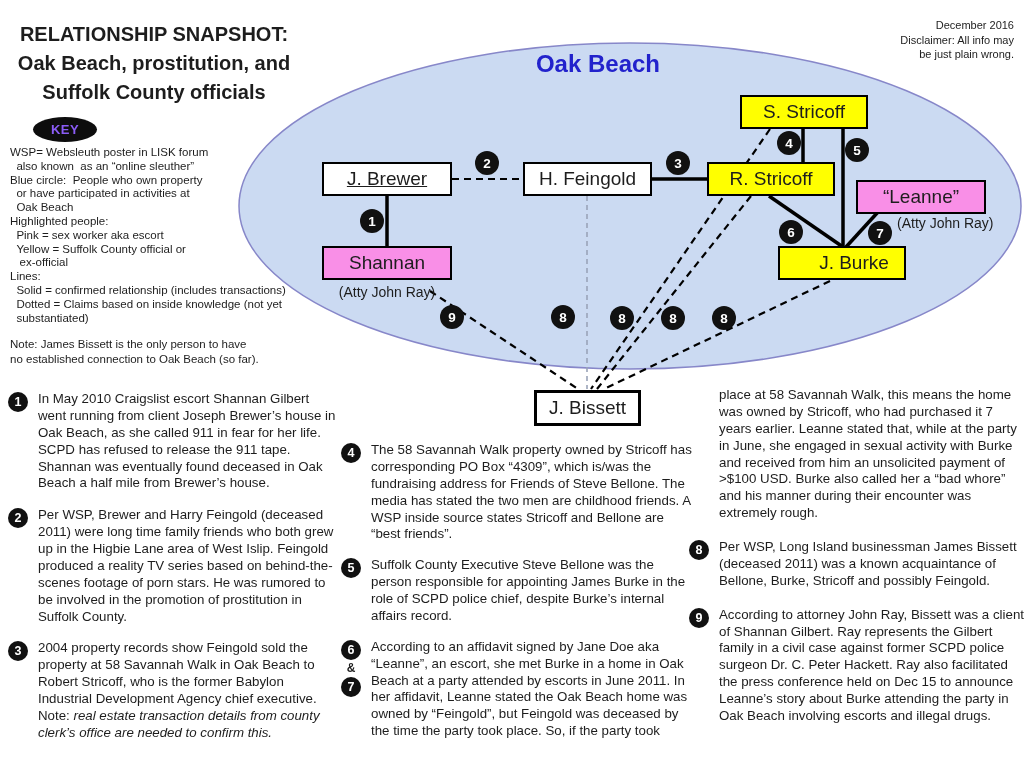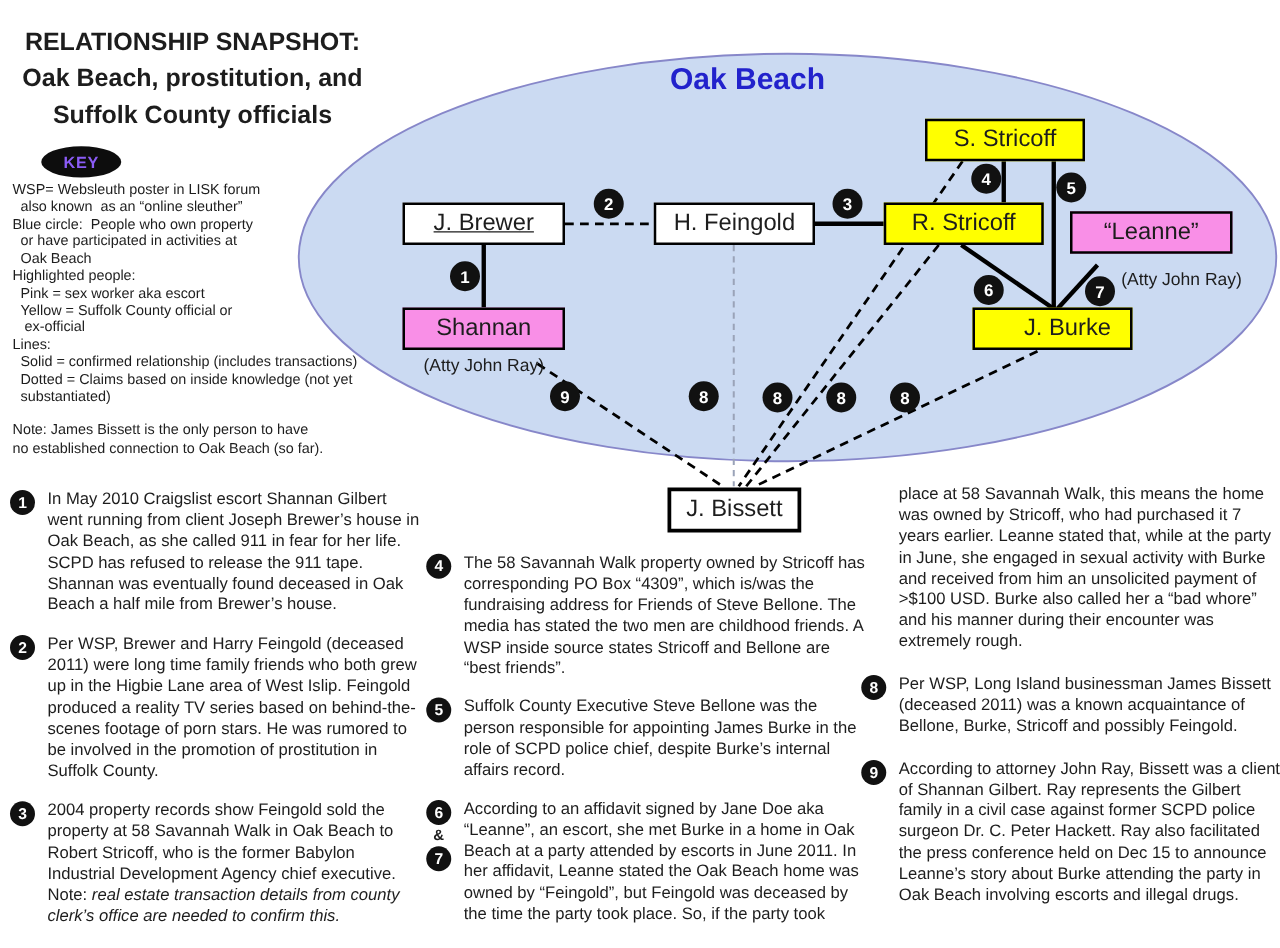--- a/index.html
+++ b/index.html
@@ -26,21 +26,21 @@
   .region-label{position:absolute;left:498px;top:50px;width:200px;text-align:center;
          color:#2222CC;font-weight:bold;font-size:24px;}
   .node{position:absolute;border:2.5px solid #000;background:#fff;display:flex;
          align-items:center;justify-content:center;font-size:19px;box-sizing:border-box;}
   .node.yellow{background:#FFFF00;}
   .node.pink{background:#F98FE7;}
   .n-brewer{left:322px;top:162px;width:130px;height:34px;text-decoration:underline;}
   .n-feingold{left:523px;top:162px;width:129px;height:34px;}
   .n-stricoff{left:707px;top:162px;width:128px;height:34px;}
   .n-bellone{left:740px;top:95px;width:128px;height:34px;}
-  .n-leanne{left:856px;top:169px;width:130px;height:34px;}
+  .n-leanne{left:856px;top:180px;width:130px;height:34px;}
   .n-burke{left:778px;top:246px;width:128px;height:34px;padding-left:24px;}
   .n-shannan{left:322px;top:246px;width:130px;height:34px;}
   .n-bissett{left:534px;top:390px;width:107px;height:36px;border-width:3px;}
   .sublabel{position:absolute;font-size:14px;}
   .sub-shannan{left:322px;top:284px;width:130px;text-align:center;}
   .sub-leanne{left:897px;top:215px;width:110px;text-align:left;}
   .dbadge{position:absolute;width:24px;height:24px;border-radius:50%;background:#111;color:#fff;
          font-size:13.5px;font-weight:bold;display:flex;align-items:center;justify-content:center;
          transform:translate(-50%,-50%);}
 
@@ -79,20 +79,23 @@
       <line x1="751" y1="196" x2="597" y2="389"></line>
       <line x1="830" y1="281" x2="604" y2="389"></line>
       <line x1="430" y1="291" x2="578" y2="389"></line>
     </g>
     <line x1="587" y1="196" x2="587" y2="389" stroke="#9aa3b8" stroke-width="1.6" stroke-dasharray="5 4"></line>
   </svg>
 
   <div class="title">RELATIONSHIP SNAPSHOT:
 Oak Beach, prostitution, and
 Suffolk County officials</div>
+  <div class="date-block">December 2016
+Disclaimer: All info may
+be just plain wrong.</div>
 
   <div class="key-bubble">KEY</div>
   <div class="key-text">WSP= Websleuth poster in LISK forum
   also known  as an “online sleuther”
 Blue circle:  People who own property
   or have participated in activities at
   Oak Beach
 Highlighted people:
   Pink = sex worker aka escort
   Yellow = Suffolk County official or

